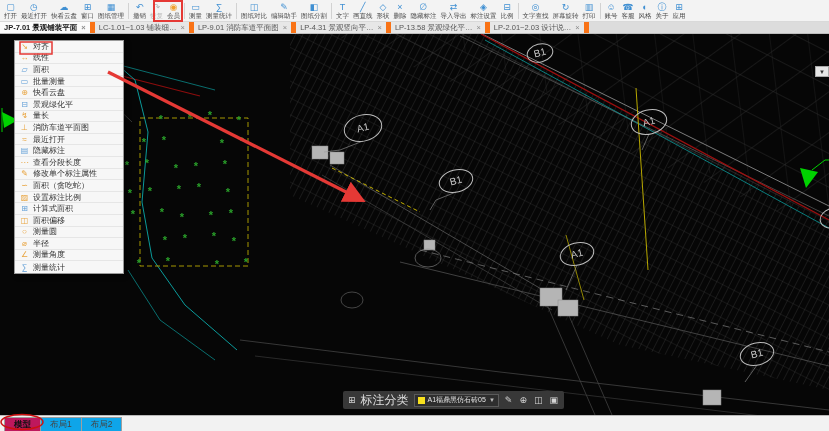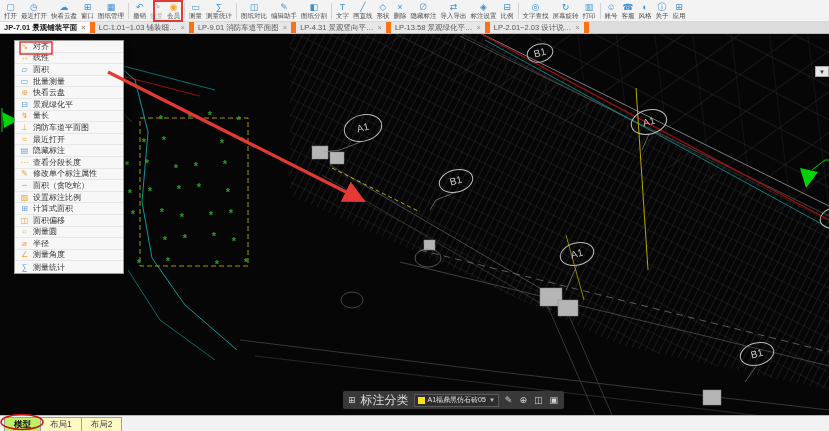--- a/index.html
+++ b/index.html
@@ -44,22 +44,22 @@
     height:13px;padding:0 3px;min-width:74px;}
   #fb-swatch{width:7px;height:7px;}
   #fb-sel{color:#e6e6e6;font-size:7px;white-space:nowrap;}
   #fb-arrow{color:#bbb;font-size:6px;}
   .fb-act{color:#d5d5d5;font-size:9px;line-height:9px;padding:0 1px;}
 
   
   #sheetbar{position:absolute;left:0;top:415px;width:829px;height:16px;background:#f2f2f2;
     border-top:1px solid #b9b9b9;display:flex;align-items:flex-end;padding-left:4px;}
   .stab{height:14px;display:flex;align-items:center;padding:0 9px;font-size:8.5px;color:#444;
-    background:#fef9c3;border:1px solid #9f9f9f;border-bottom:none;margin-right:-1px;}
-  .stab.active{background:#bef264;font-weight:bold;color:#111;}
+    background:#0ea5e9;border:1px solid #9f9f9f;border-bottom:none;margin-right:-1px;}
+  .stab.active{background:#be185d;font-weight:bold;color:#111;}
 
   
   #overlay{position:absolute;left:0;top:0;width:829px;height:431px;pointer-events:none;z-index:60;}
   #panel-toggle{position:absolute;left:815px;top:66px;width:14px;height:11px;background:#e6e6e6;
     border:1px solid #a9a9a9;font-size:6px;color:#333;display:flex;align-items:center;
     justify-content:center;z-index:20;}
 </style>
 </head>
 <body>
 

